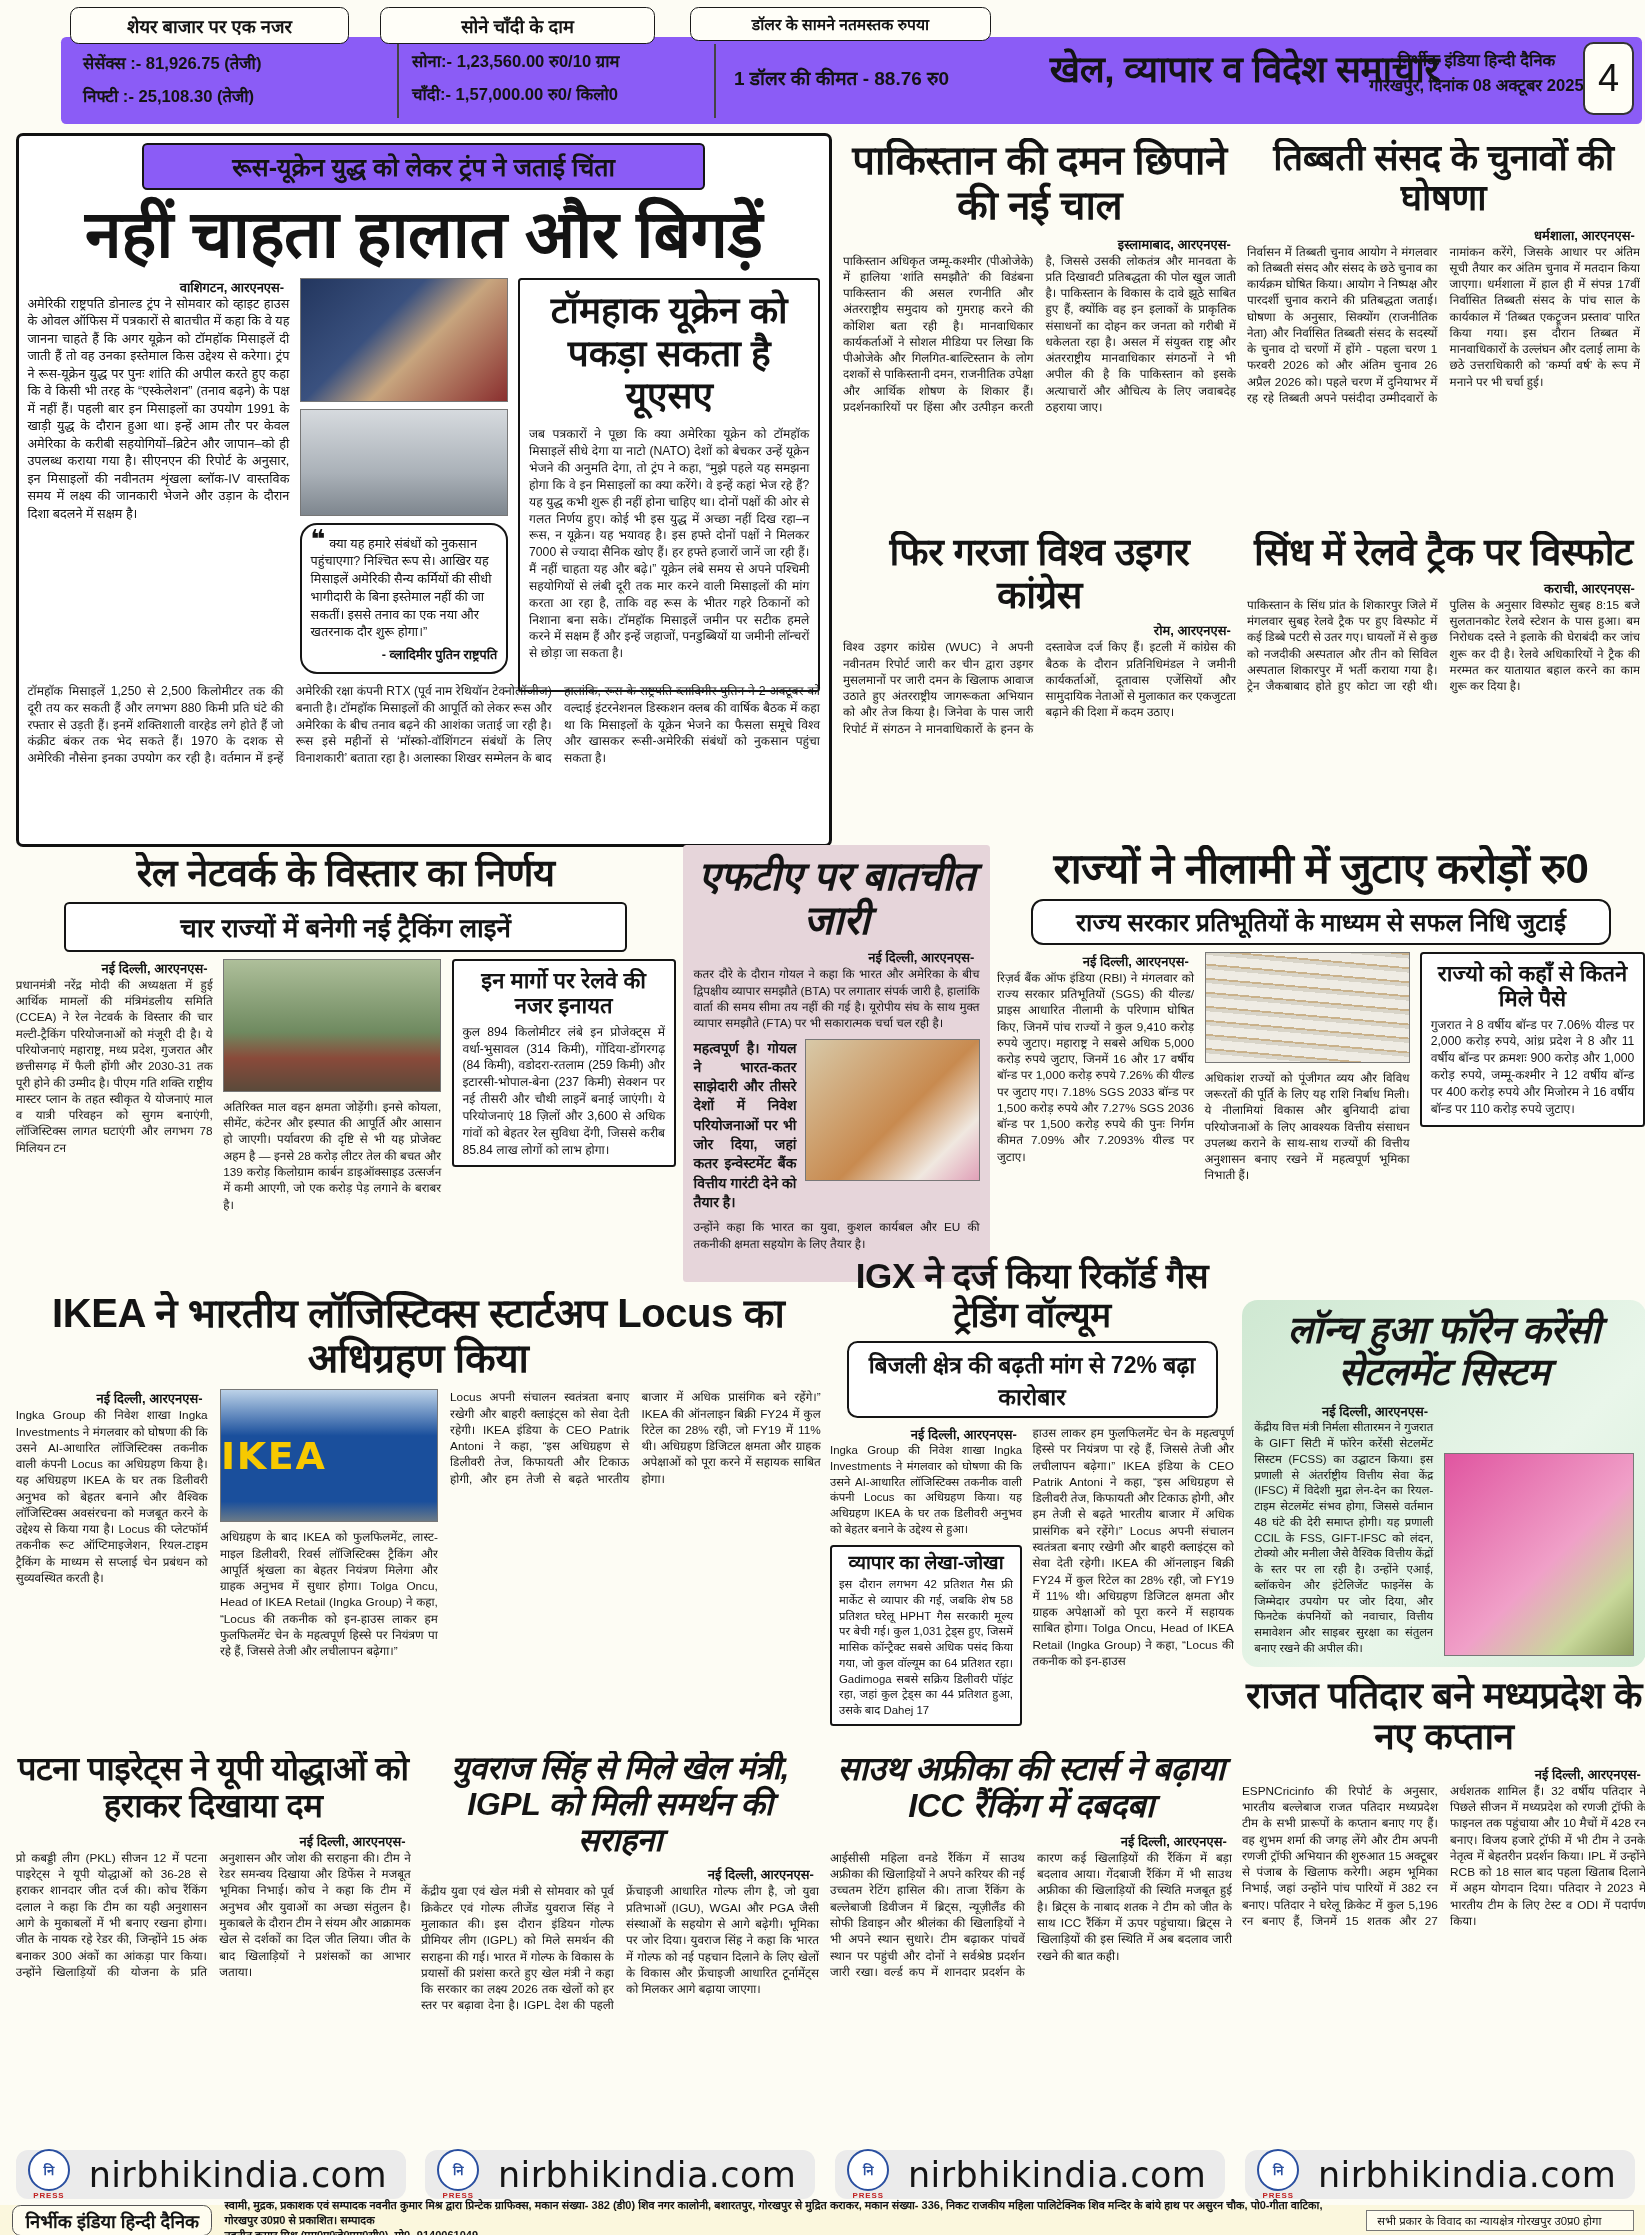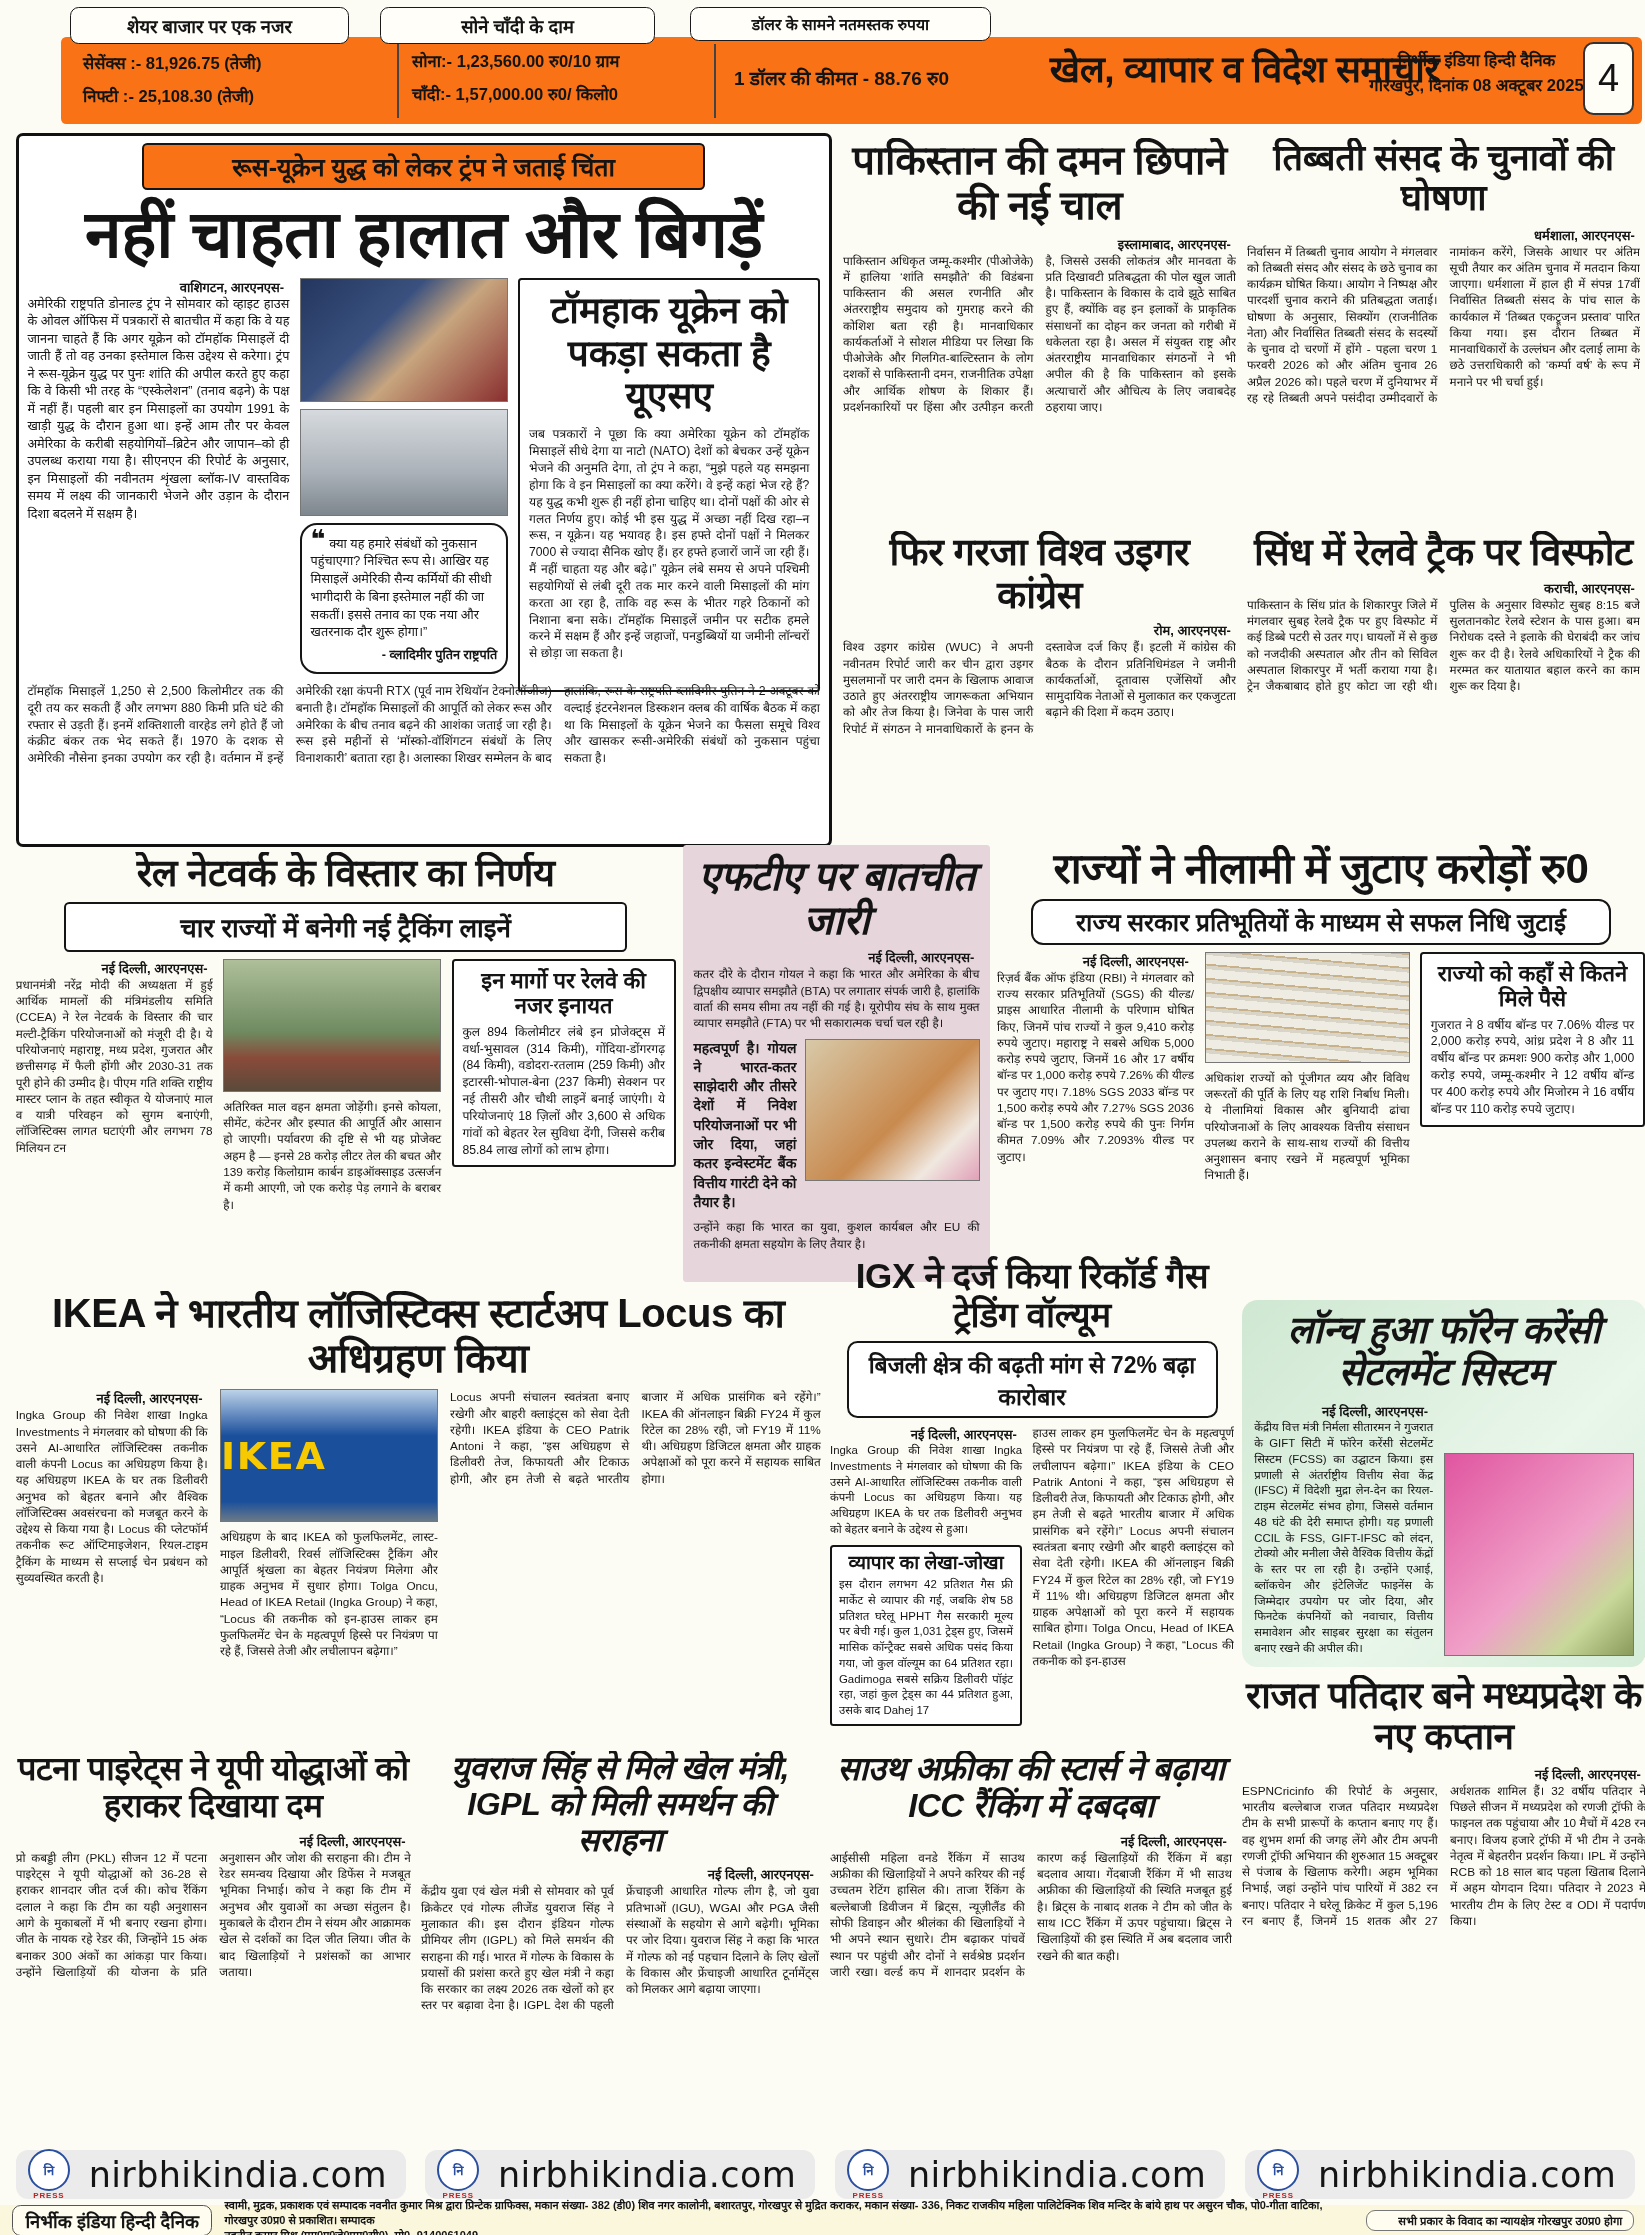--- a/index.html
+++ b/index.html
@@ -8,21 +8,21 @@
   .abs{position:absolute;box-sizing:border-box;}
   .hl{font-weight:bold;text-align:center;line-height:1.12;letter-spacing:-0.4px;}
   .bd{font-size:12.7px;line-height:1.38;text-align:justify;}
   .dl{font-weight:bold;font-size:13px;text-align:right;padding-right:5.2px;}
   .cols2{column-count:2;column-gap:12.2px;}
   .cols3{column-count:3;column-gap:12.2px;}
   .box{border:2.6px solid #151515;border-radius:3.5px;padding:7px 8.7px;background:#fff;}
   .subhead{border:2.2px solid #151515;border-radius:5.2px;font-weight:bold;text-align:center;background:#fff;}
   .tab{border:1.7px solid #1a1a1a;border-radius:8.7px;background:#fffef8;font-weight:bold;
        font-size:18.3px;text-align:center;padding:5.2px 3.5px;}
-  .band{background:#f97316;}
+  .band{background:#8b5cf6;}
   .ph{border:0.9px solid #777;}
   .press{width:38px;height:38px;border-radius:50%;border:2.2px solid #2a4fa0;background:#fff;
          display:flex;align-items:center;justify-content:center;font-weight:bold;color:#2a4fa0;font-size:13px;}
   .pressword{color:#c02020;font-size:7.9px;font-weight:bold;text-align:center;letter-spacing:0.9px;}
   .webbar{background:#ebebeb;border-radius:12.2px;display:flex;align-items:center;gap:12.2px;padding:3.5px 12.2px;}
   .weburl{font-weight:normal;font-size:35px;letter-spacing:0.4px;font-family:"DejaVu Sans",sans-serif;}
   .quote{border:2.2px solid #151515;border-radius:17px;padding:7px 8.7px;font-size:12.7px;line-height:1.4;background:#fff;}
   .qmark{font-size:26px;font-weight:bold;line-height:0.6;}
   .smallhl{font-weight:bold;text-align:center;line-height:1.15;}
 </style>
@@ -260,15 +260,15 @@
     </div>
   <div class="weburl" style="flex:1;text-align:center;"><span>nirbhikindia.com</span></div>
 </div>
 
 <div class="abs" style="left:0;top:2205px;width:1646px;height:31px;background:#fbf7dd;display:flex;align-items:center;gap:12.2px;padding:0 12.2px;box-sizing:border-box;">
   <div style="border:1.7px solid #555;border-radius:8.7px;padding:1.7px 12.2px;font-weight:bold;font-size:18.3px;background:#fffdf0;white-space:nowrap;"><span>निर्भीक इंडिया हिन्दी दैनिक</span></div>
   <div style="flex:1;font-size:11px;font-weight:bold;line-height:1.35;">
     <div>स्वामी, मुद्रक, प्रकाशक एवं सम्पादक नवनीत कुमार मिश्र द्वारा प्रिन्टेक ग्राफिक्स, मकान संख्या- 382 (डी0) शिव नगर कालोनी, बशारतपुर, गोरखपुर से मुद्रित कराकर, मकान संख्या- 336, निकट राजकीय  महिला पालिटेक्निक शिव मन्दिर के बांये हाथ पर असुरन चौक, पो0-गीता वाटिका, गोरखपुर उ0प्र0 से प्रकाशित।  सम्पादक</div>
     <div>नवनीत कुमार मिश्र (एम0ए0जे0एम0सी0), मो0- 9140061049</div>
   </div>
-  <div style="border:1.3px solid #777;border-radius:9px;padding:1.7px 10.5px;font-size:11.4px;font-weight:bold;text-align:right;background:#fffdf0;width:245px;"><span>सभी प्रकार के विवाद का न्यायक्षेत्र गोरखपुर उ0प्र0 होगा</span></div>
+  <div style="border:1.3px solid #777;border-radius:0;padding:1.7px 10.5px;font-size:11.4px;font-weight:normal;text-align:left;background:#fffdf0;width:245px;"><span>सभी प्रकार के विवाद का न्यायक्षेत्र गोरखपुर उ0प्र0 होगा</span></div>
 </div>
 
 
 </body></html>

